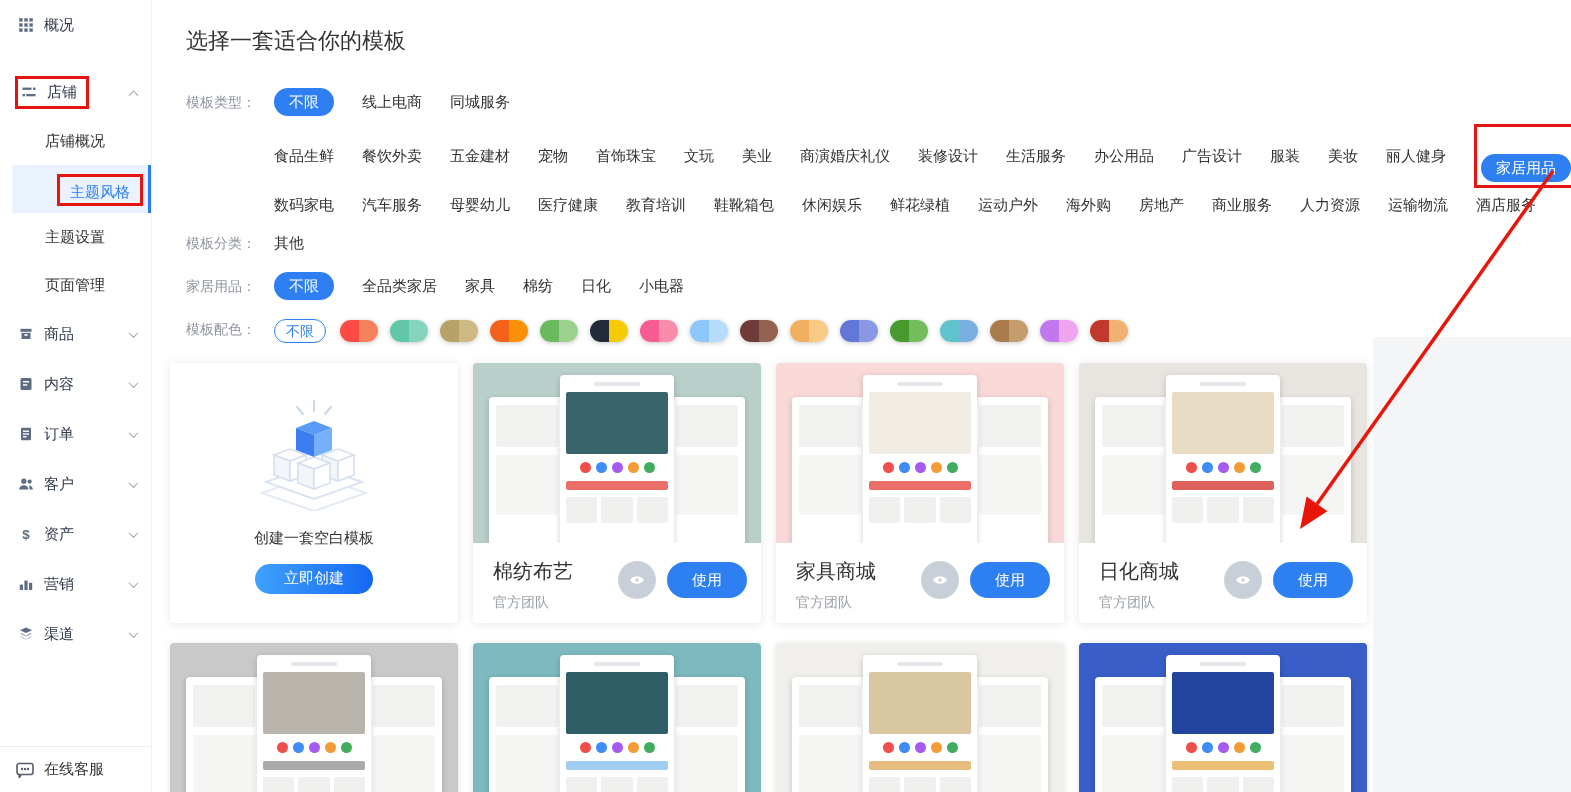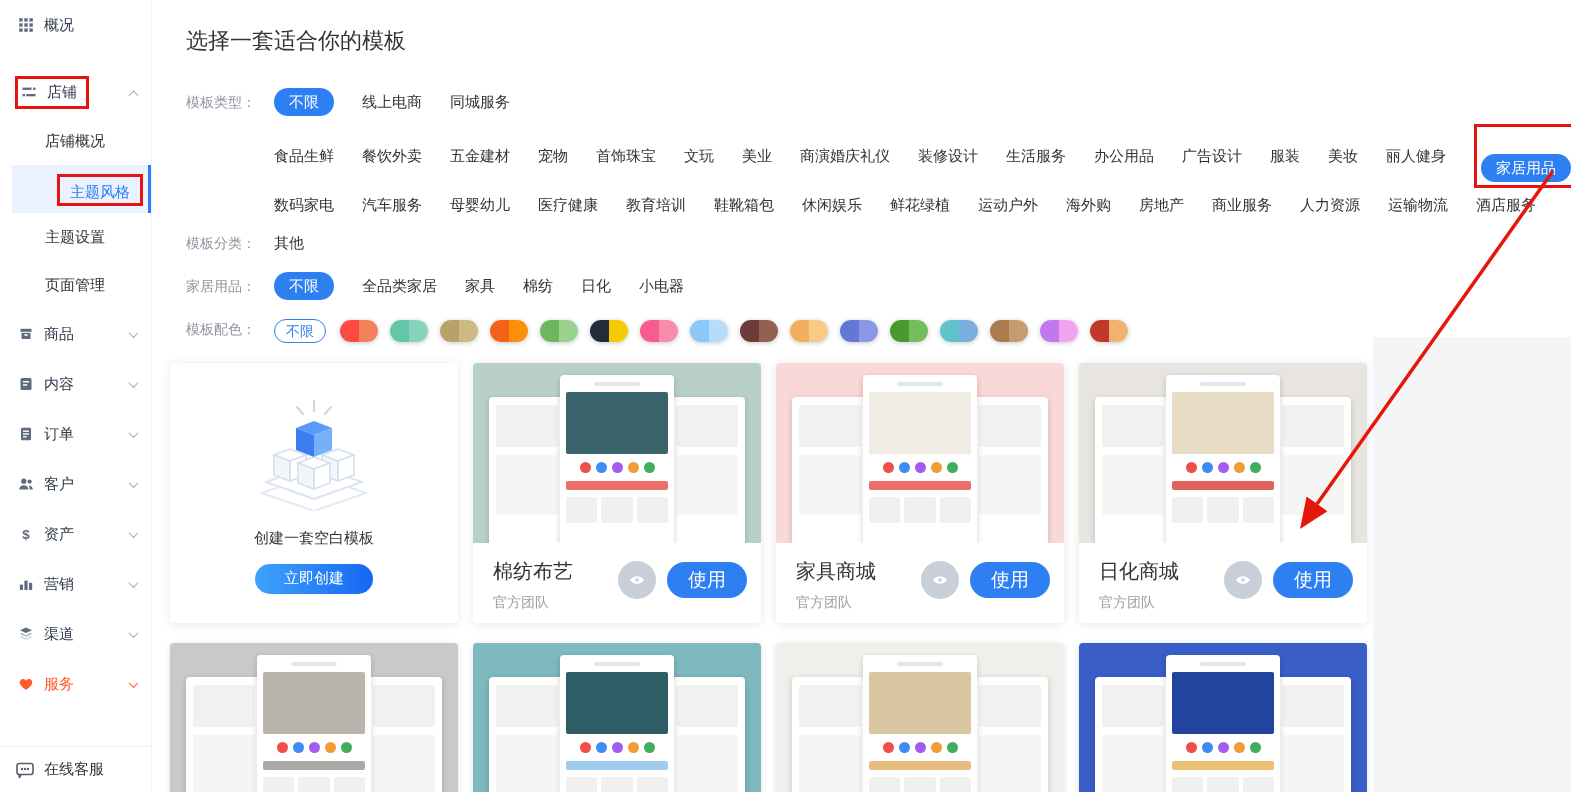--- a/index.html
+++ b/index.html
@@ -76,21 +76,21 @@
   .mini { display:flex; gap:4px; margin-top:7px; }
   .mini i { flex:1; height:26px; background:#f0f0ef; border-radius:2px; display:block; }
   .side-block { margin:8px 7px 0; height:42px; background:#f1f1f0; border-radius:2px; }
   .side-block.s2 { height:60px; opacity:.75; }
   .info { height:80px; position:relative; padding:15px 14px 0 20px; }
   .tpl-name { font-size:20px; font-weight:normal; color:#333; }
   .tpl-author { font-size:14px; color:#9aa0a6; margin-top:9px; }
   .eye-btn { position:absolute; right:105px; top:18px; width:38px; height:38px; border-radius:50%;
     background:#c9cfd8; display:flex; align-items:center; justify-content:center; cursor:pointer; }
   .use-btn { position:absolute; right:14px; top:19px; width:80px; height:36px; border-radius:18px;
-    background:#2e80f2; color:#fff; font-size:19px; display:flex; align-items:center; justify-content:center;
+    background:#2e80f2; color:#fff; font-size:15px; display:flex; align-items:center; justify-content:center;
     cursor:pointer; }
   .create-card { display:flex; flex-direction:column; align-items:center; justify-content:center; }
   .create-title { font-size:15px; color:#333; margin-top:18px; }
   .create-btn { width:118px; height:30px; border-radius:16px; margin-top:16px; color:#fff; font-size:15px;
     background:linear-gradient(90deg,#3fa2fc,#1567f2); display:flex; align-items:center; justify-content:center;
     cursor:pointer; }
   .right-strip { position:absolute; left:1221px; top:337px; right:0; bottom:0; background:#f4f5f7; z-index:1; }
 </style>
 </head>
 <body>
@@ -201,29 +201,20 @@
         </div>
         <div class="s-item">
           <span class="ic">
             <svg viewBox="0 0 16 16" width="16" height="16" fill="currentColor">
               <path d="M8 1.5l6 2.8-6 2.8-6-2.8z"></path>
               <path opacity=".62" d="M2 7.7l6 2.8 6-2.8-1.7-.8L8 9.4 3.7 6.9z"></path>
               <path opacity=".38" d="M2 11l6 2.8 6-2.8-1.7-.8L8 12.7l-4.3-2.5z"></path>
             </svg>
           </span>
           <span class="s-label">渠道</span>
-          <span class="chev down"></span>
-        </div>
-        <div class="s-item accent">
-          <span class="ic">
-            <svg viewBox="0 0 16 16" width="16" height="16" fill="currentColor">
-              <path d="M8 13.8C4 11.1 1.7 8.8 1.7 6.2 1.7 4.3 3.2 3 5 3c1.2 0 2.3.6 3 1.6C8.7 3.6 9.8 3 11 3c1.8 0 3.3 1.3 3.3 3.2 0 2.6-2.3 4.9-6.3 7.6z"></path>
-            </svg>
-          </span>
-          <span class="s-label">服务</span>
           <span class="chev down"></span>
         </div>
       </nav>
     <div class="s-footer">
       <span class="ic" id="footer-icon">
           <svg viewBox="0 0 16 16" width="20" height="20" fill="currentColor">
             <g fill="none" stroke="currentColor" stroke-width="1.3">
               <rect x="1.6" y="2.8" width="12.8" height="8.8" rx="1.8"></rect>
               <path d="M4.8 11.6L3.4 14.2v-2.6"></path>
             </g>

